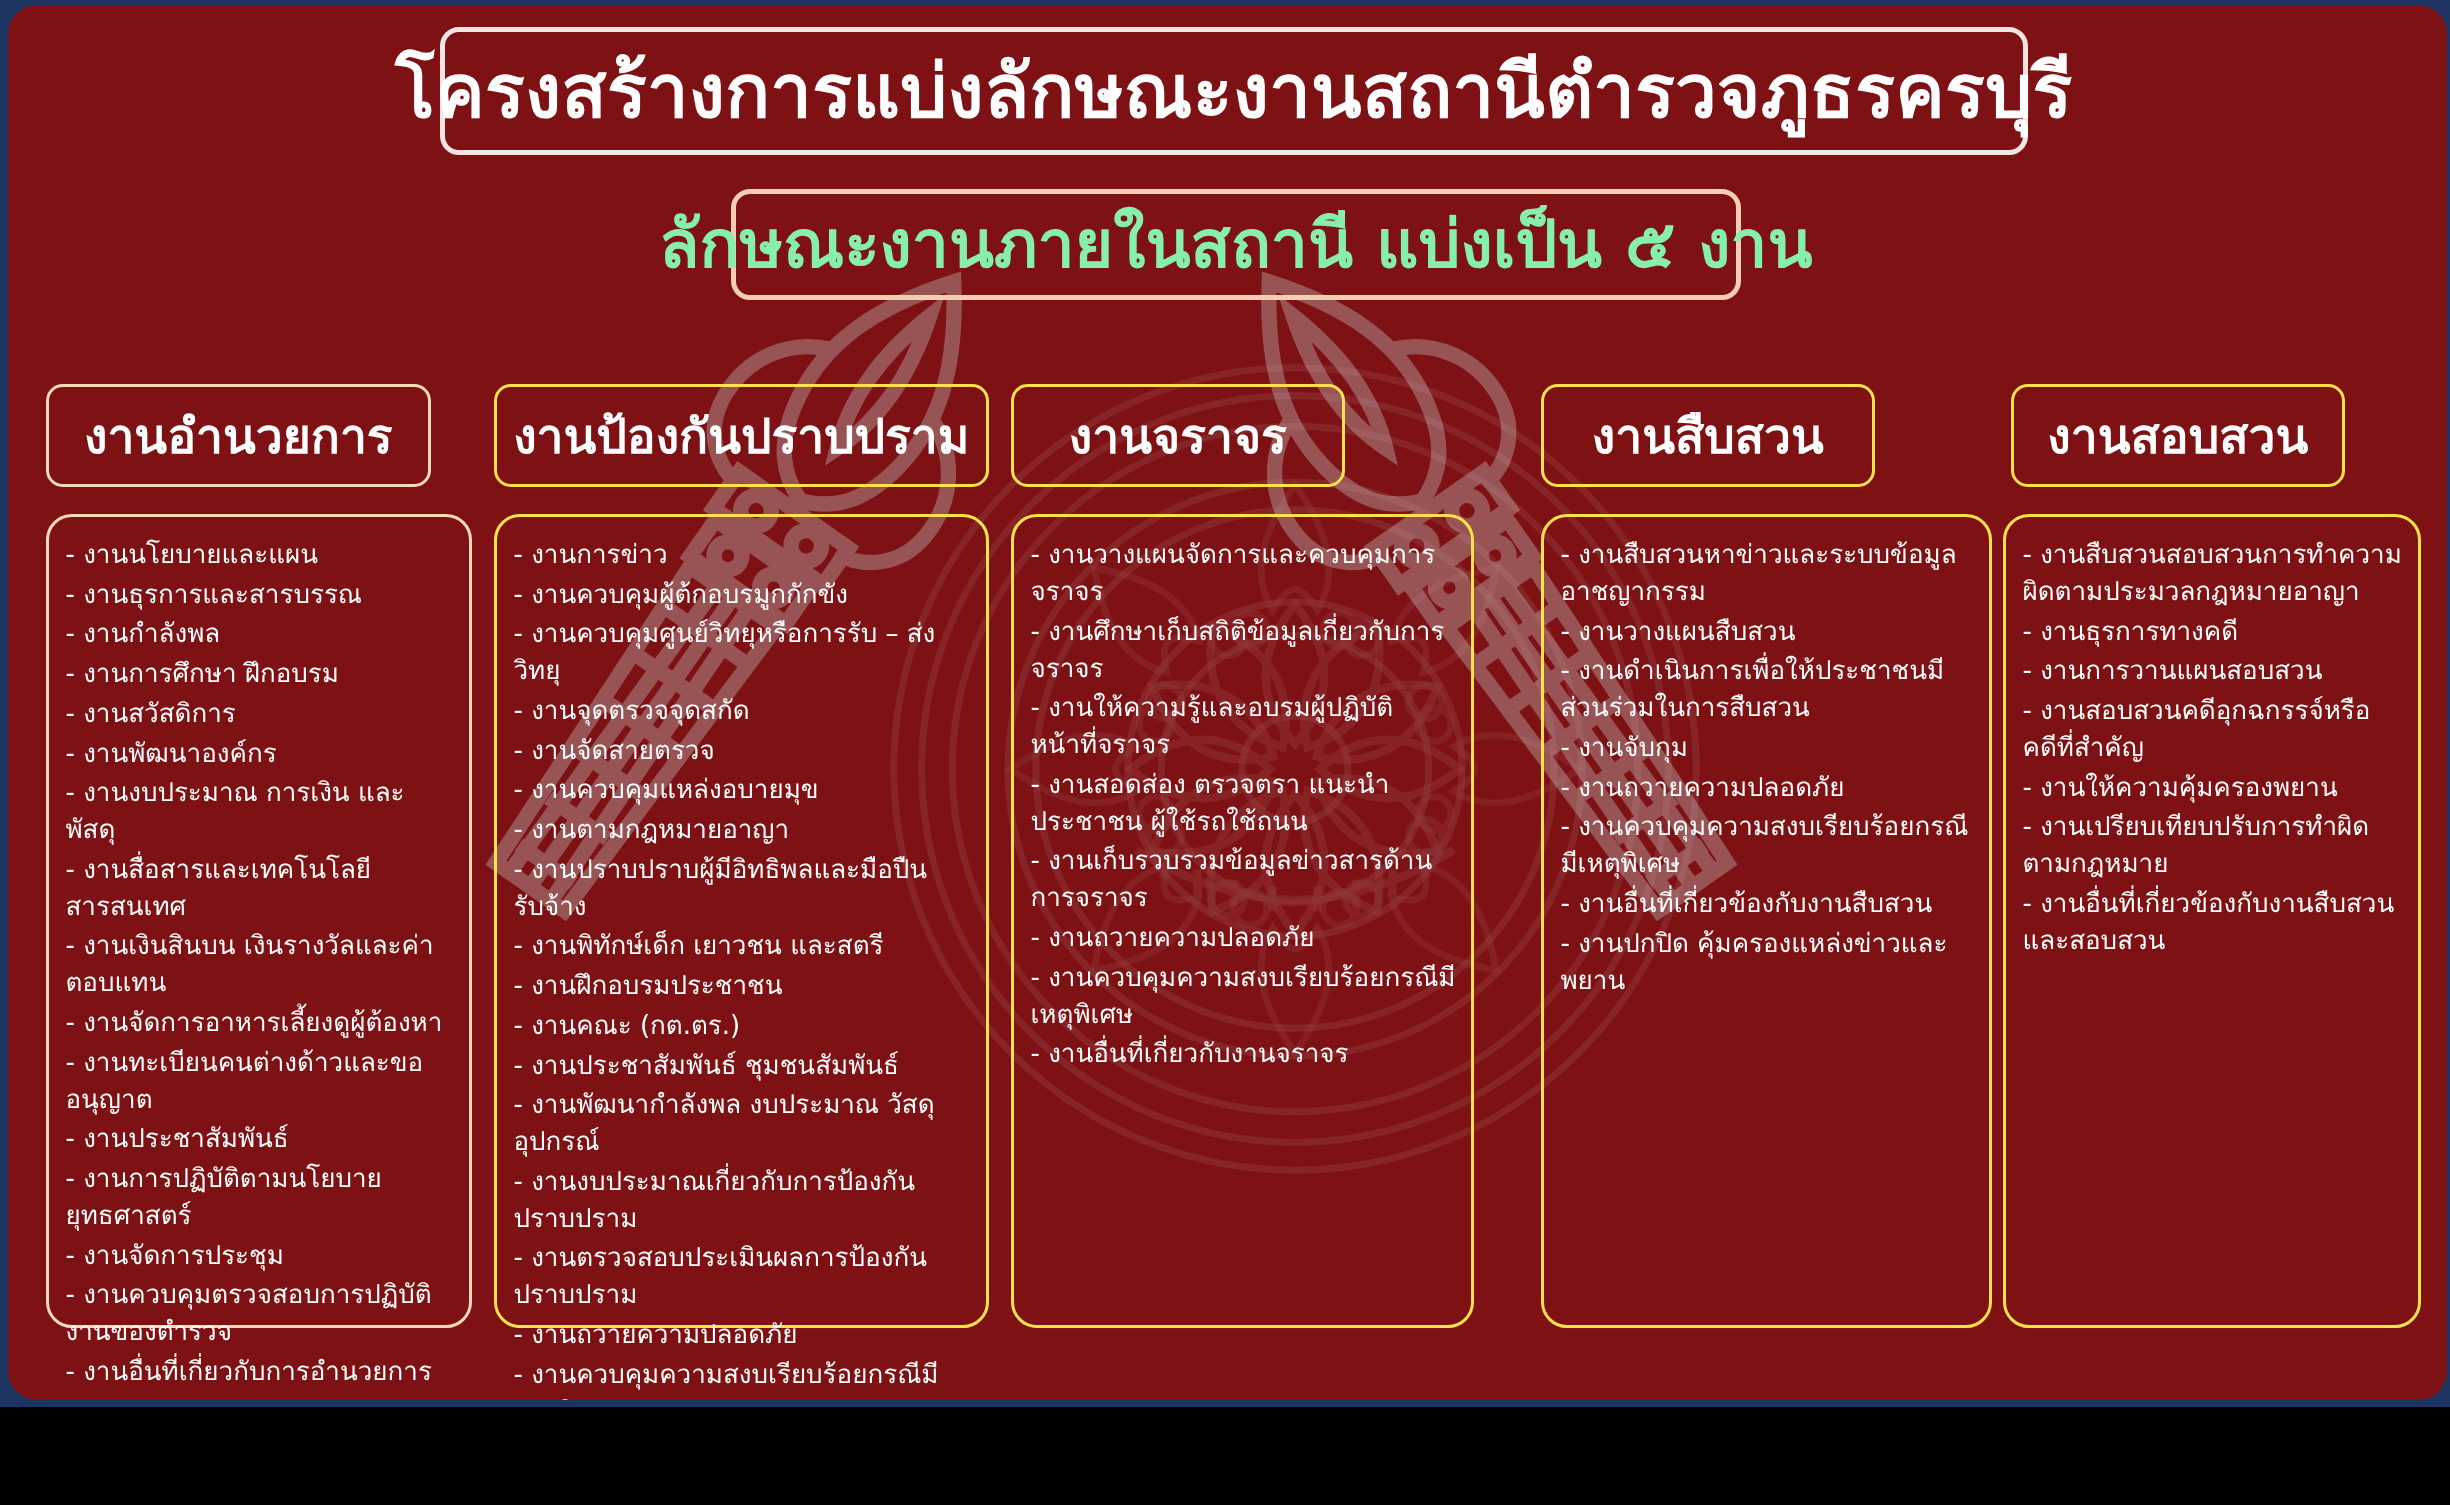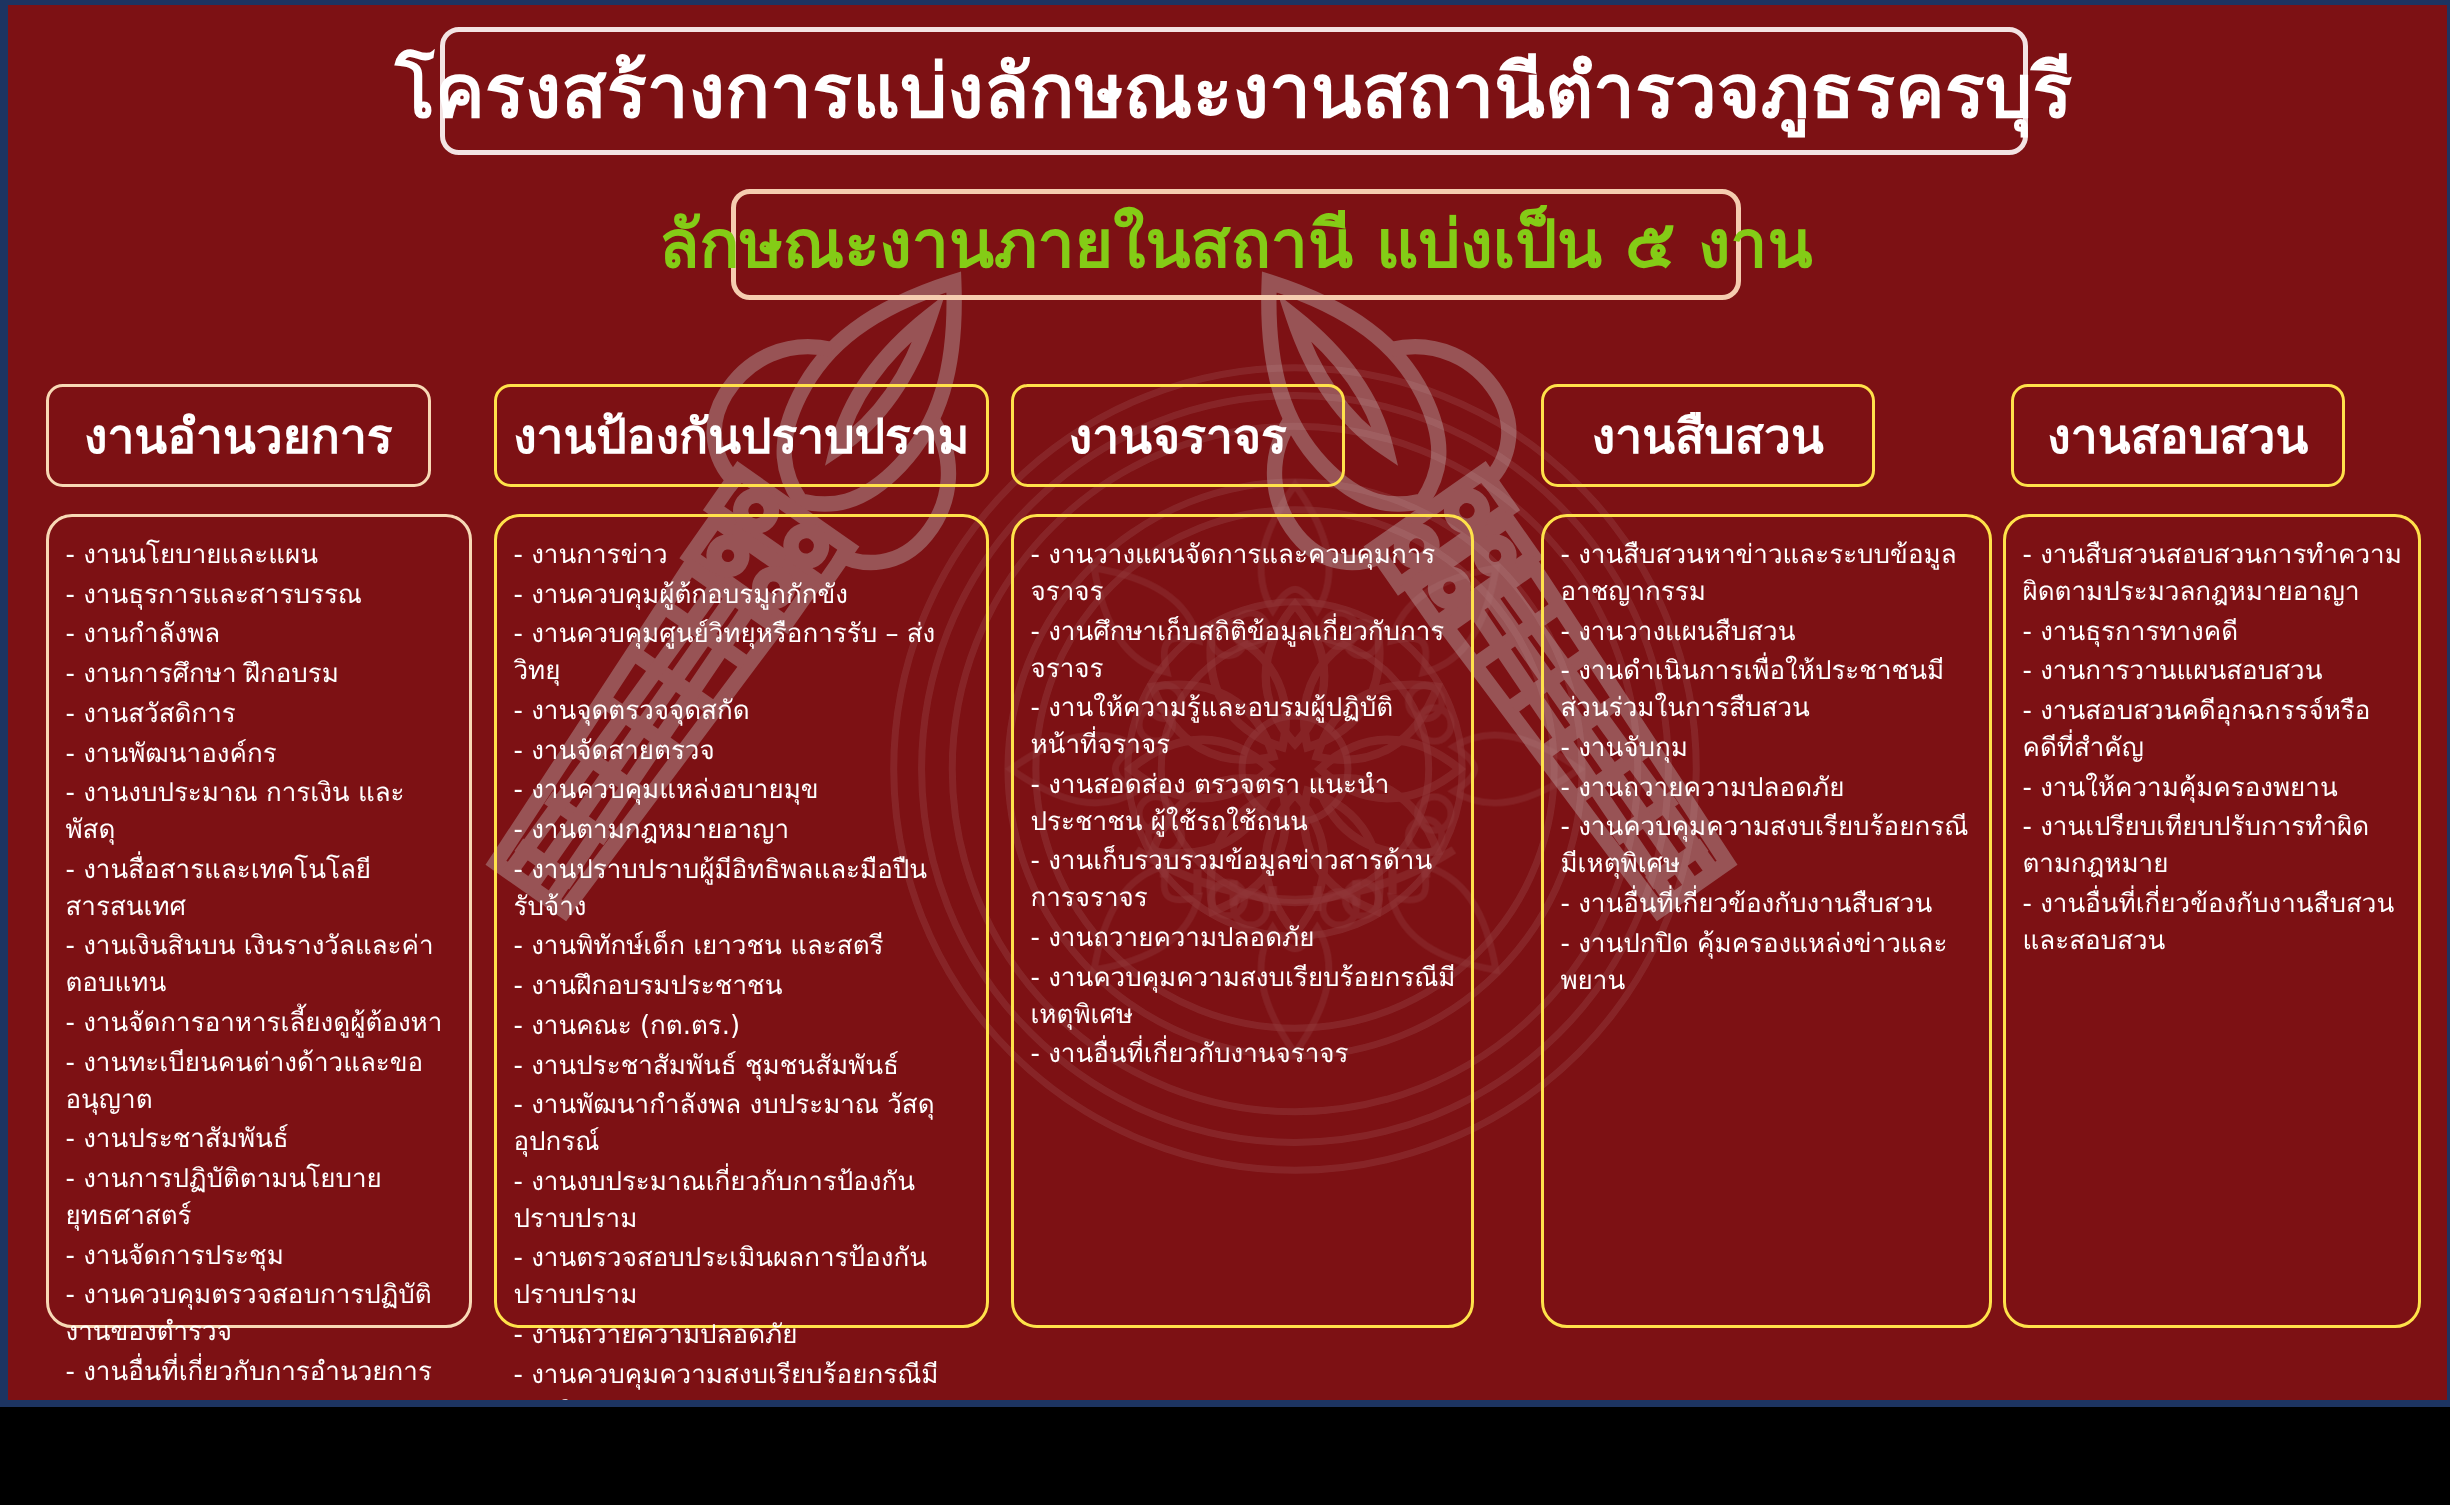--- a/index.html
+++ b/index.html
@@ -26,20 +26,21 @@
     background:#1d3461;           
     box-sizing:border-box;
     padding:5px 3.3px 6.7px 7.8px;
   }
   .slide-inner{
     position:relative;
     width:100%;
     height:100%;
     background:#7d1114;            
     overflow:hidden;
+    border-radius:29px;
   }
 
   
   .watermark{
     position:absolute;
     pointer-events:none;
     opacity:.30;
   }
   .wm-seal{
     left:869px; top:346px;
@@ -82,21 +83,21 @@
   .subtitle-box{
     position:absolute;
     left:723px; top:184px;
     width:1010px; height:111px;
     border:5px solid #f5cdb0;
     border-radius:19px;
     box-sizing:border-box;
     display:flex;align-items:center;justify-content:center;
   }
   .subtitle-text{
-    color:#84cc16;
+    color:#86efac;
     font-size:66px;
     font-weight:700;
     line-height:1;
     white-space:nowrap;
   }
 
   
   .columns{
     position:absolute;
     left:0; top:0;

